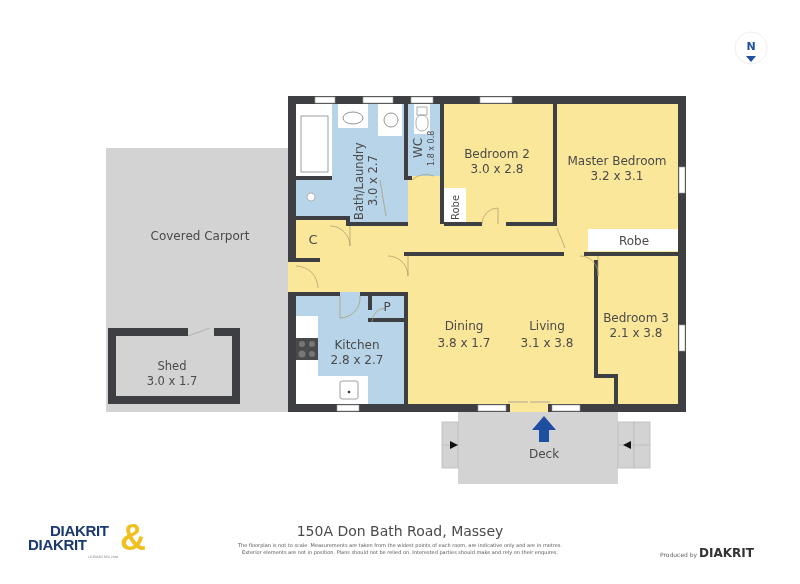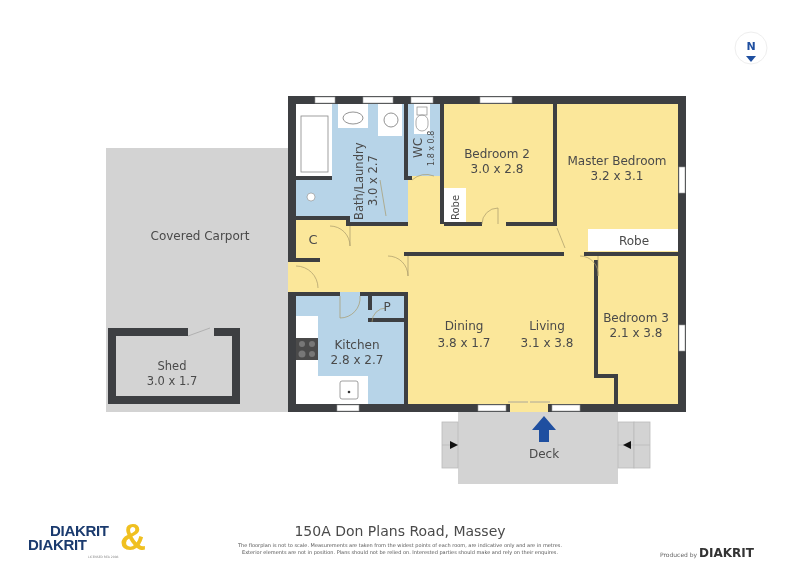--- a/index.html
+++ b/index.html
@@ -190,16 +190,16 @@
   <text class="lbl" x="544" y="458" text-anchor="middle" font-size="12">Deck</text>
 </svg>
 
 <div class="logo">
   <div class="l1">DIAKRIT</div>
   <div class="l2">DIAKRIT</div>
   <div class="amp">&amp;</div>
   <div class="tag">LICENSED REA 2008</div>
 </div>
 
-<div class="address">150A Don Plans Road, Massey</div>
+<div class="address">150A Don Bath Road, Massey</div>
 <div class="disc disc1">The floorplan is not to scale. Measurements are taken from the widest points of each room, are indicative only and are in metres.</div>
 <div class="disc disc2">Exterior elements are not in position. Plans should not be relied on. Interested parties should make and rely on their enquires.</div>
 <div class="produced"><span>Produced by</span> <b>DIAKRIT</b></div>
 
 </body></html>

